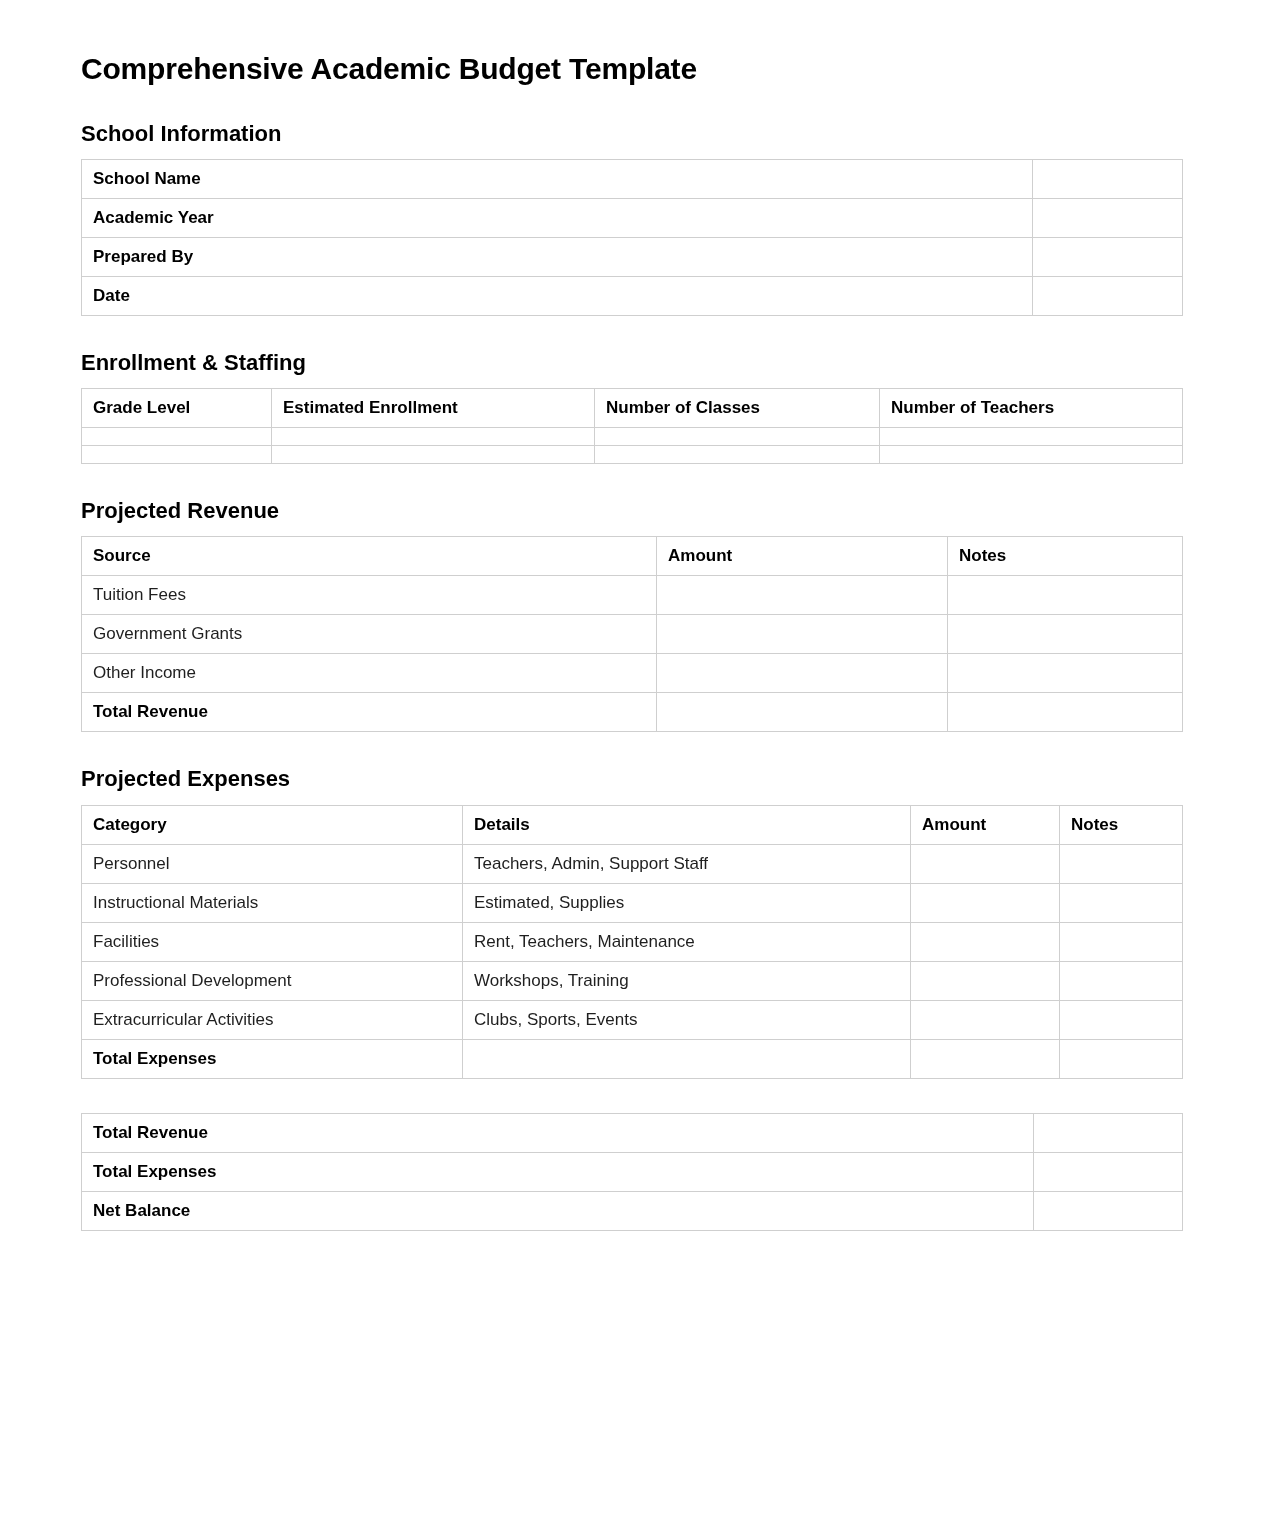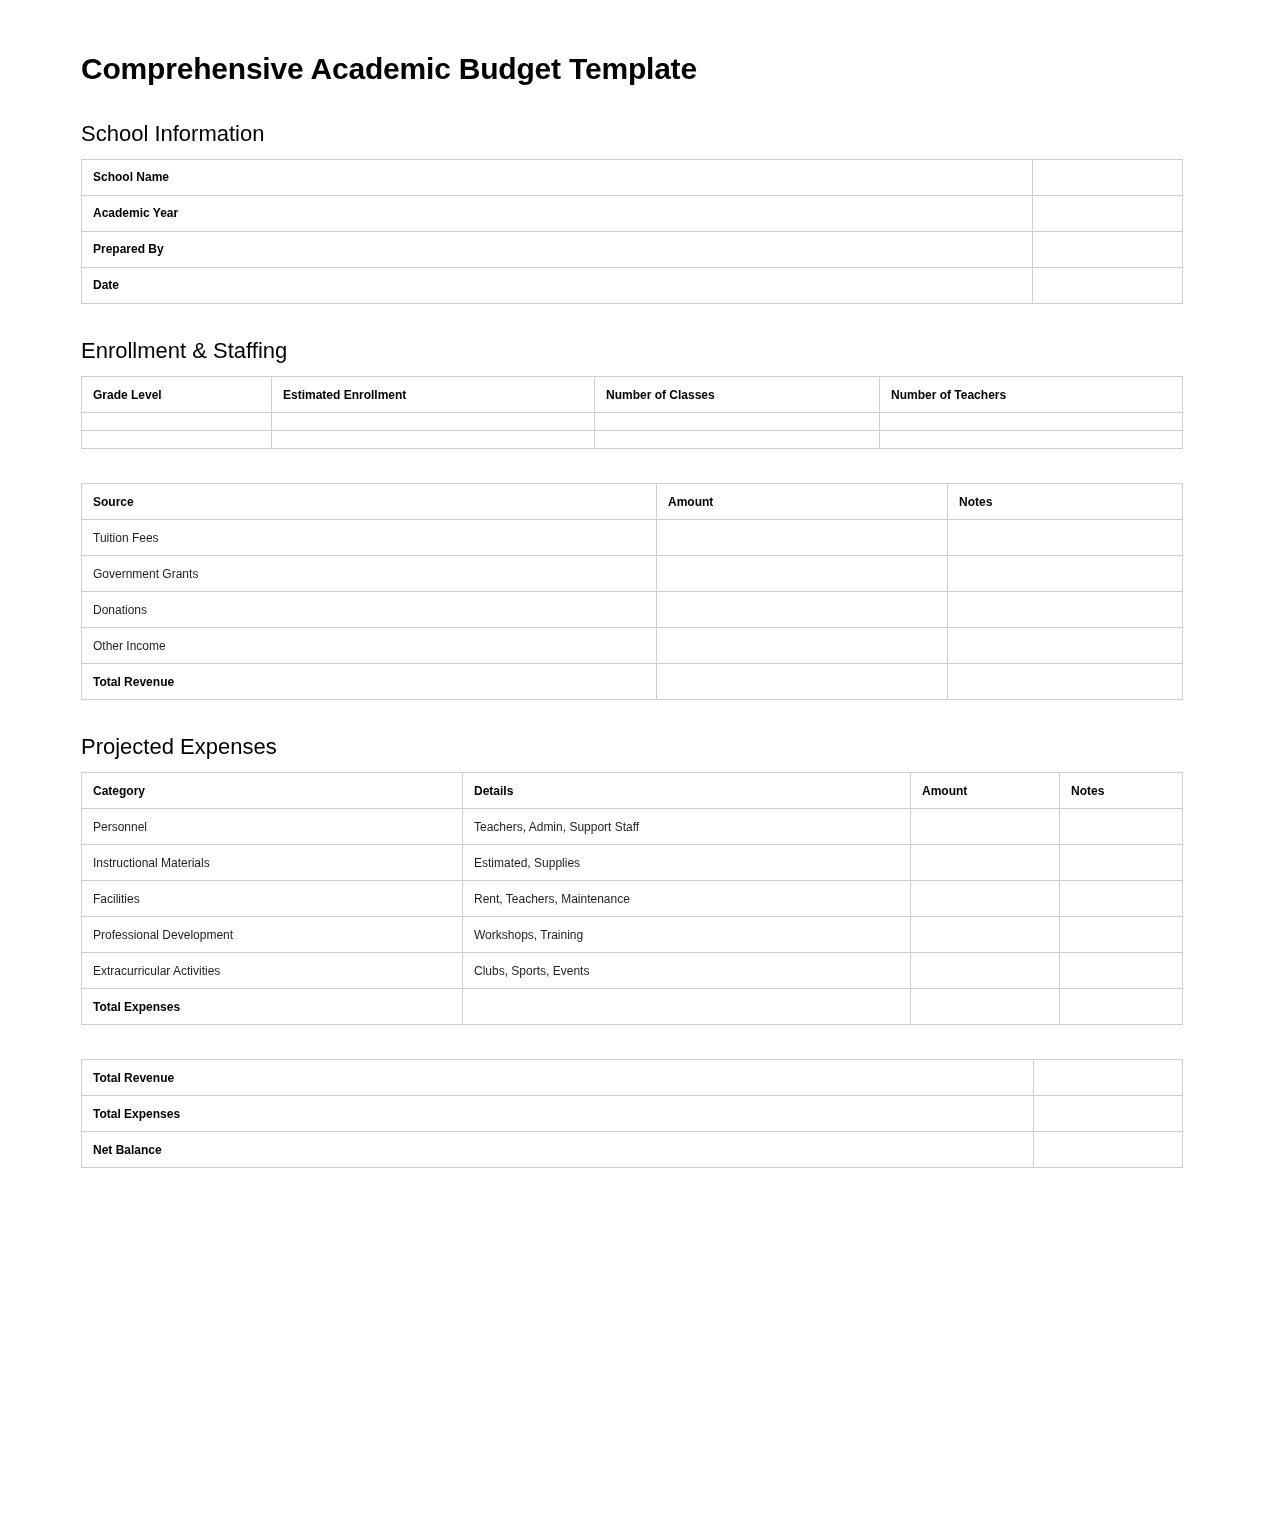--- a/index.html
+++ b/index.html
@@ -22,33 +22,33 @@
   h1.doc-title {
     font-size: 30px;
     font-weight: bold;
     margin: 0 0 34px 0;
     letter-spacing: -0.2px;
     color: #000000;
     line-height: 1.15;
   }
   h2.section-title {
     font-size: 22px;
-    font-weight: normal;
+    font-weight: bold;
     margin: 0 0 13px 0;
     color: #000000;
     line-height: 1.15;
   }
   .section {
     margin-bottom: 34px;
   }
   table.grid {
     border-collapse: collapse;
     width: 1101px;
     table-layout: fixed;
-    font-size: 12px;
+    font-size: 17px;
   }
   table.grid td, table.grid th {
     border: 1px solid #cfcfcf;
     padding: 9px 11px;
     text-align: left;
     vertical-align: middle;
     height: 17px;
     font-weight: normal;
     color: #1f1f1f;
     overflow: hidden;
@@ -148,20 +148,21 @@
           <td></td>
           <td></td>
           <td></td>
           <td></td>
         </tr>
       </tbody>
     </table>
   </div>
 
   <div class="section">
+    <h2 class="section-title">Projected Revenue</h2>
     <table class="grid t-rev">
       <colgroup>
           <col class="c1">
           <col class="c2">
           <col class="c3">
         </colgroup>
       <thead>
         <tr>
           <th>Source</th>
           <th>Amount</th>
@@ -169,25 +170,20 @@
         </tr>
       </thead>
       <tbody>
         <tr>
           <td>Tuition Fees</td>
           <td></td>
           <td></td>
         </tr>
         <tr>
           <td>Government Grants</td>
-          <td></td>
-          <td></td>
-        </tr>
-        <tr>
-          <td>Donations</td>
           <td></td>
           <td></td>
         </tr>
         <tr>
           <td>Other Income</td>
           <td></td>
           <td></td>
         </tr>
         <tr>
           <td class="bold-cell">Total Revenue</td>

